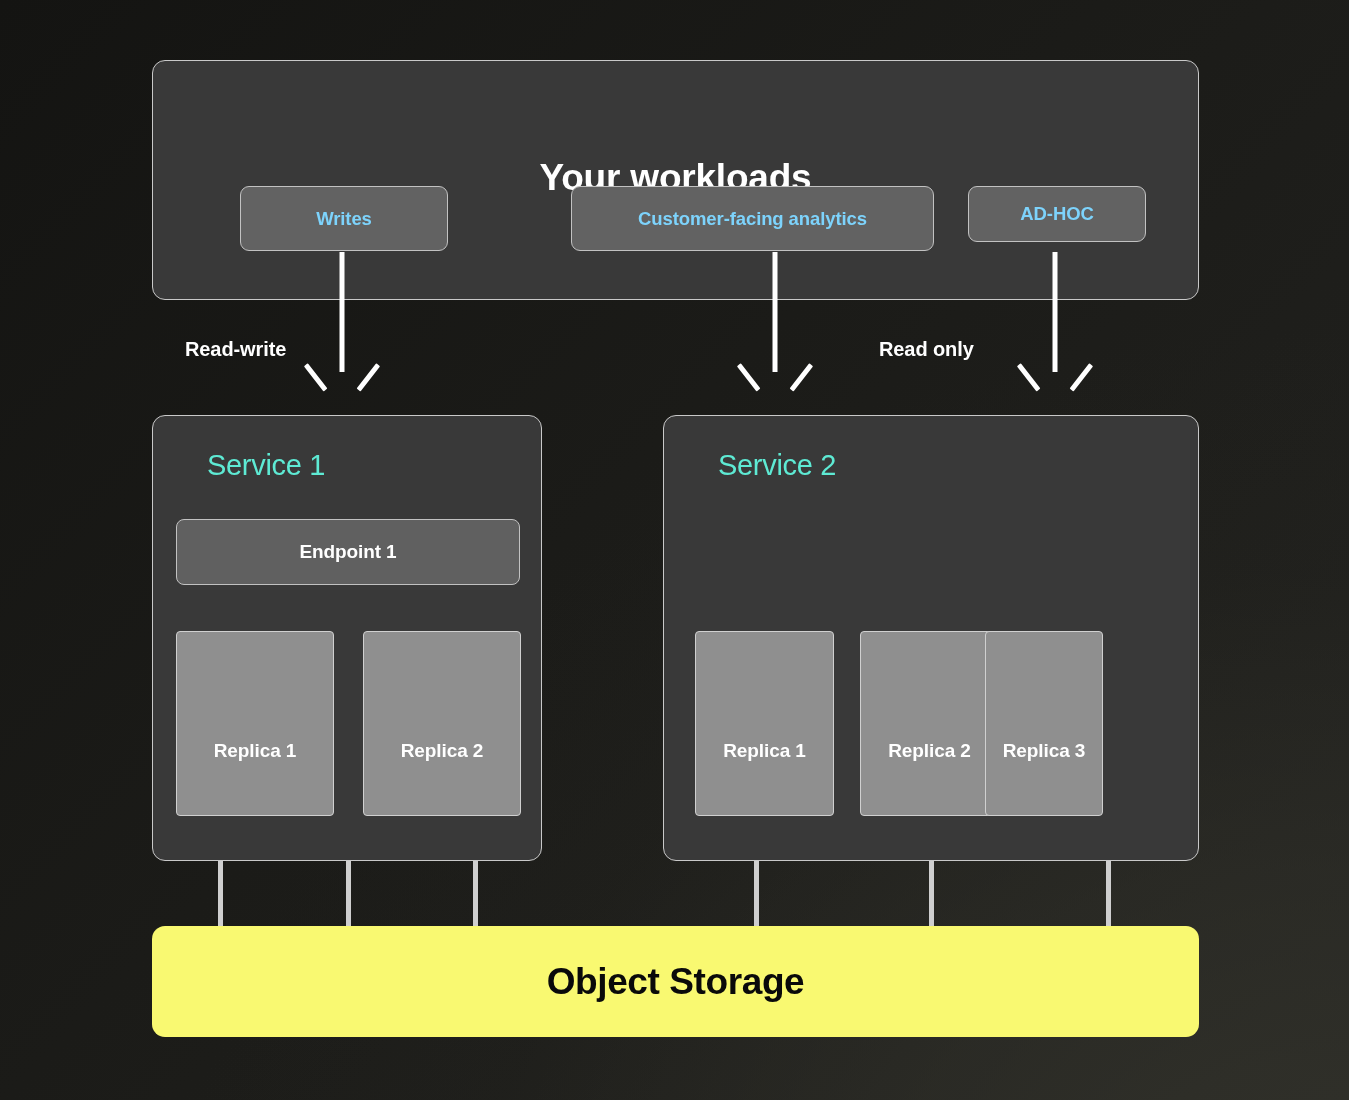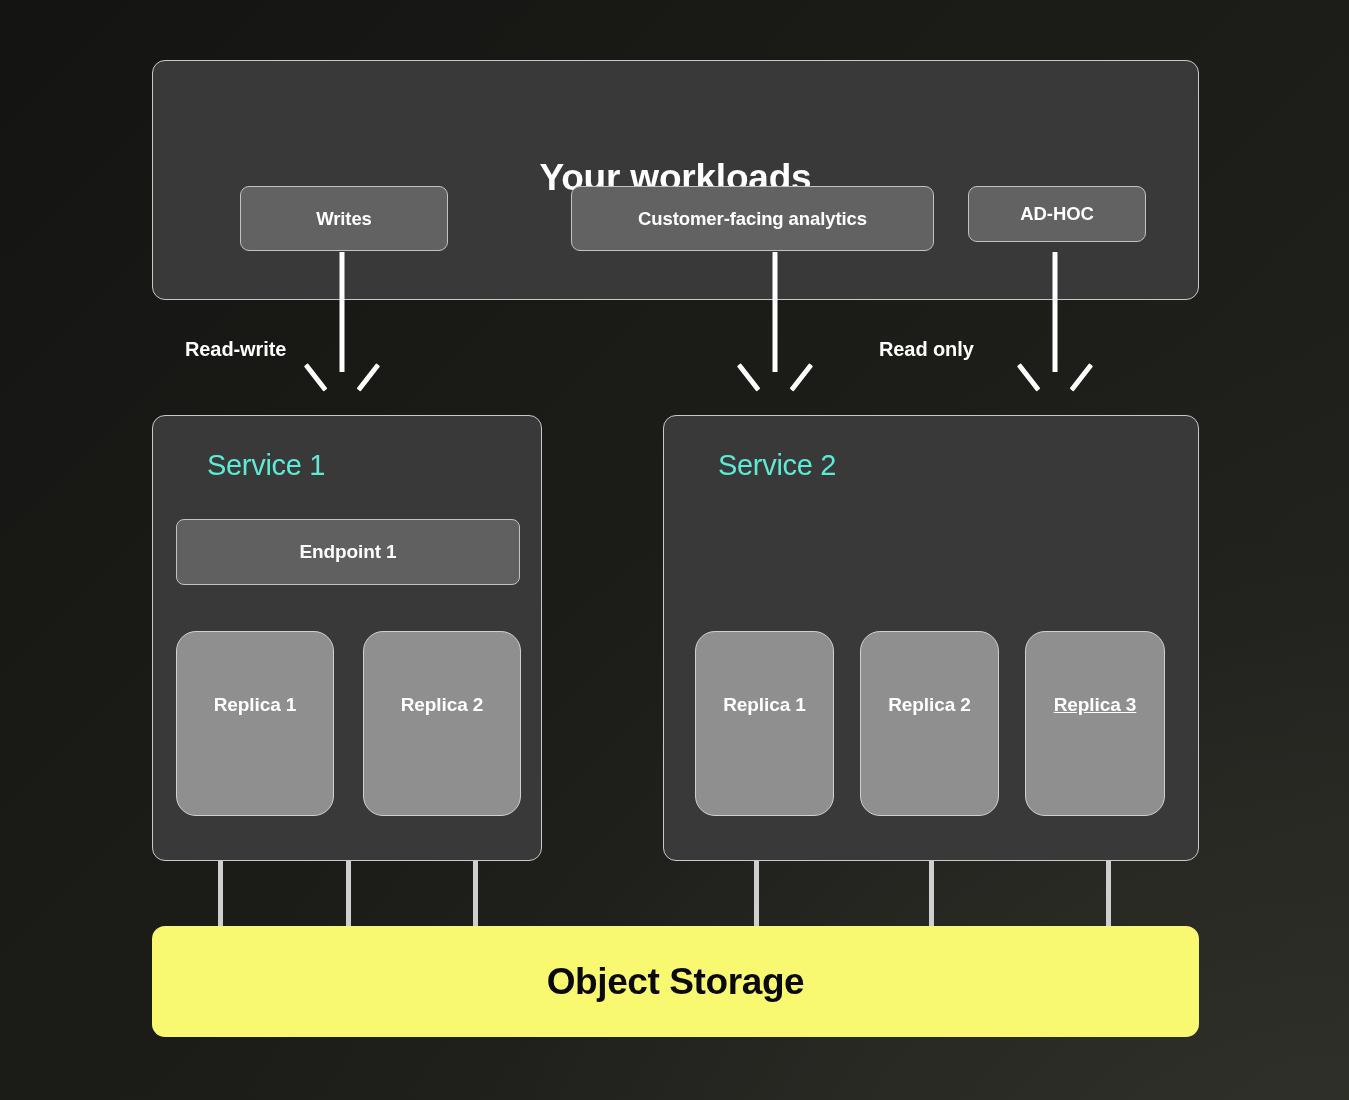--- a/index.html
+++ b/index.html
@@ -53,21 +53,21 @@
     font-size: 37px;
   }
 
   
   .chip {
     position: absolute;
     box-sizing: border-box;
     background: #626262;
     border: 1px solid #c2c2c2;
     border-radius: 9px;
-    color: #ffffff;
+    color: #7dd3fc;
     font-size: 18.5px;
     font-weight: bold;
     display: flex;
     align-items: center;
     justify-content: center;
     letter-spacing: -0.1px;
     white-space: nowrap;
   }
   #chip-writes   { left: 240px; top: 186px; width: 208px; height: 65px; }
   #chip-analytics{ left: 571px; top: 186px; width: 363px; height: 65px; }
@@ -151,37 +151,37 @@
     letter-spacing: -0.1px;
   }
   #endpoint1 { left: 176px; top: 519px; width: 344px; }
   #endpoint2 { left: 695px; top: 519px; width: 470px; }
 
   .replica {
     position: absolute;
     box-sizing: border-box;
     background: #8f8f8f;
     border: 1px solid #d0d0d0;
-    border-radius: 20px;
+    border-radius: 4px;
     top: 631px;
     height: 185px;
     color: #ffffff;
     font-size: 19px;
     font-weight: bold;
     display: flex;
     align-items: flex-start;
     justify-content: center;
-    padding-top: 62px;
+    padding-top: 108px;
     letter-spacing: -0.1px;
   }
   #s1-replica-1 { left: 176px; width: 158px; }
   #s1-replica-2 { left: 363px; width: 158px; }
   #s2-replica-1 { left: 695px; width: 139px; }
   #s2-replica-2 { left: 860px; width: 139px; }
-  #s2-replica-3 { left: 1025px; width: 140px; text-decoration: underline; }
+  #s2-replica-3 { left: 985px; width: 118px; }
 
   
   .connector {
     position: absolute;
     top: 861px;
     width: 5px;
     height: 66px;
     background: #cfcfcf;
   }
   #conn-1 { left: 218px; }

